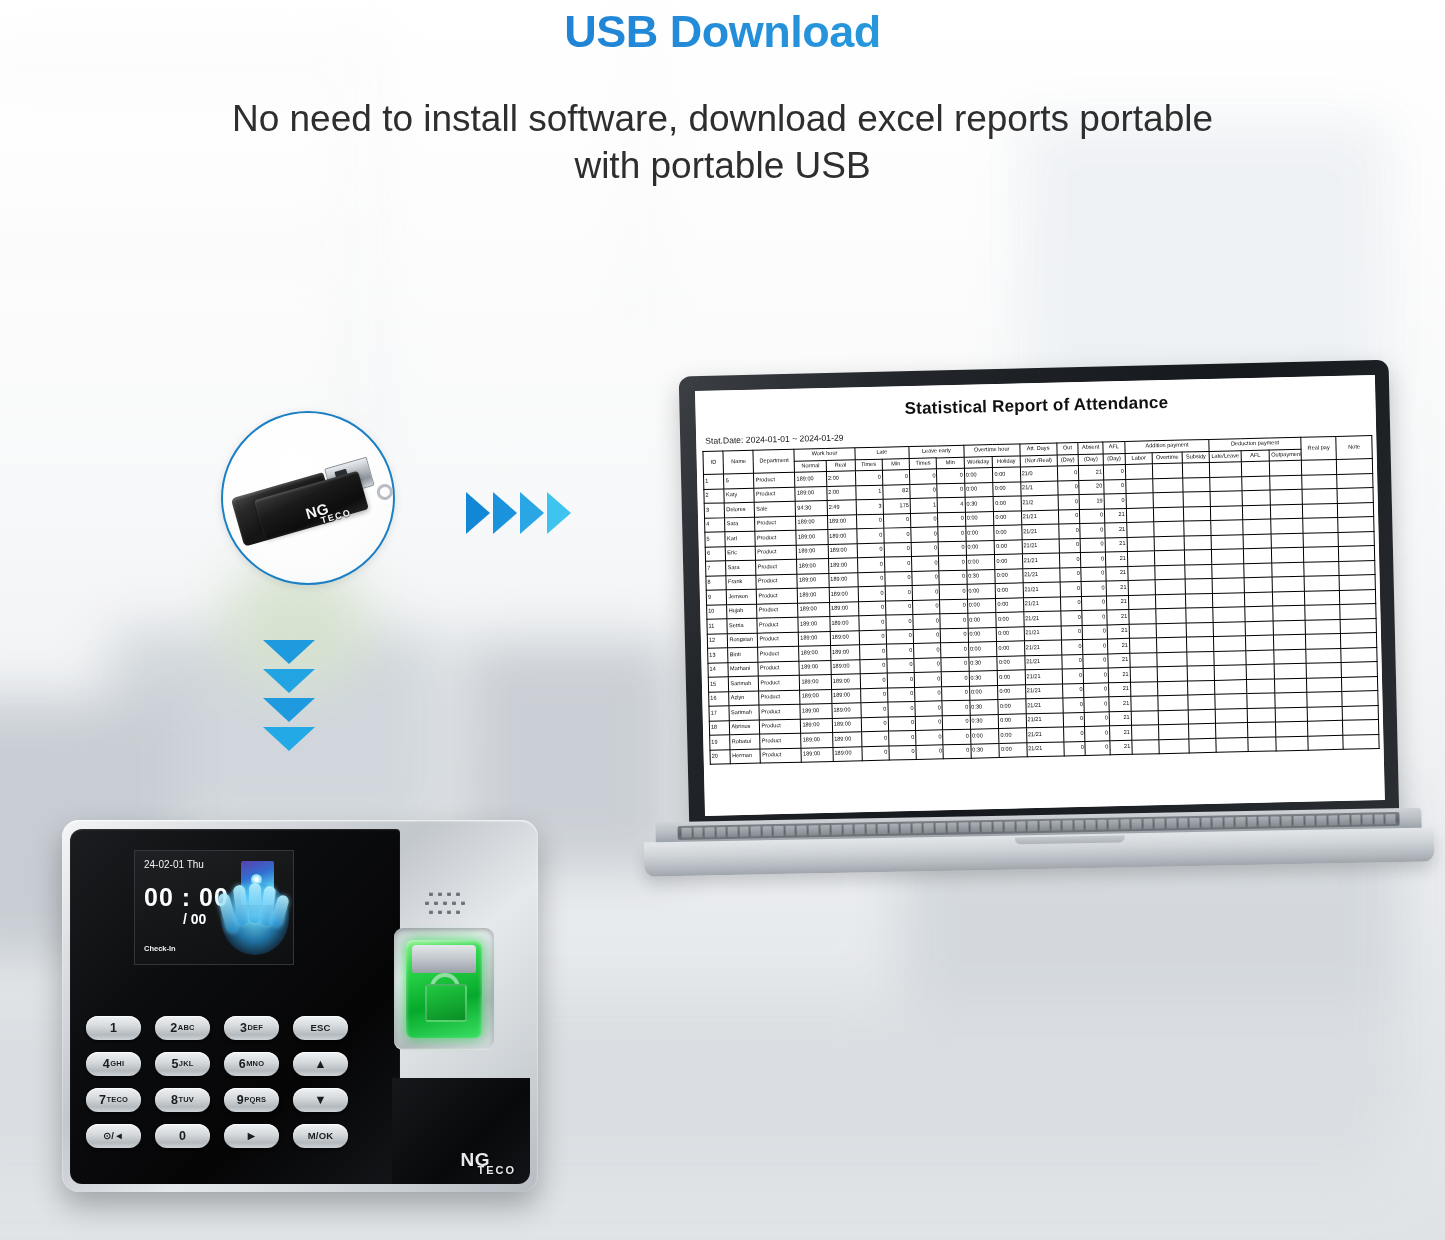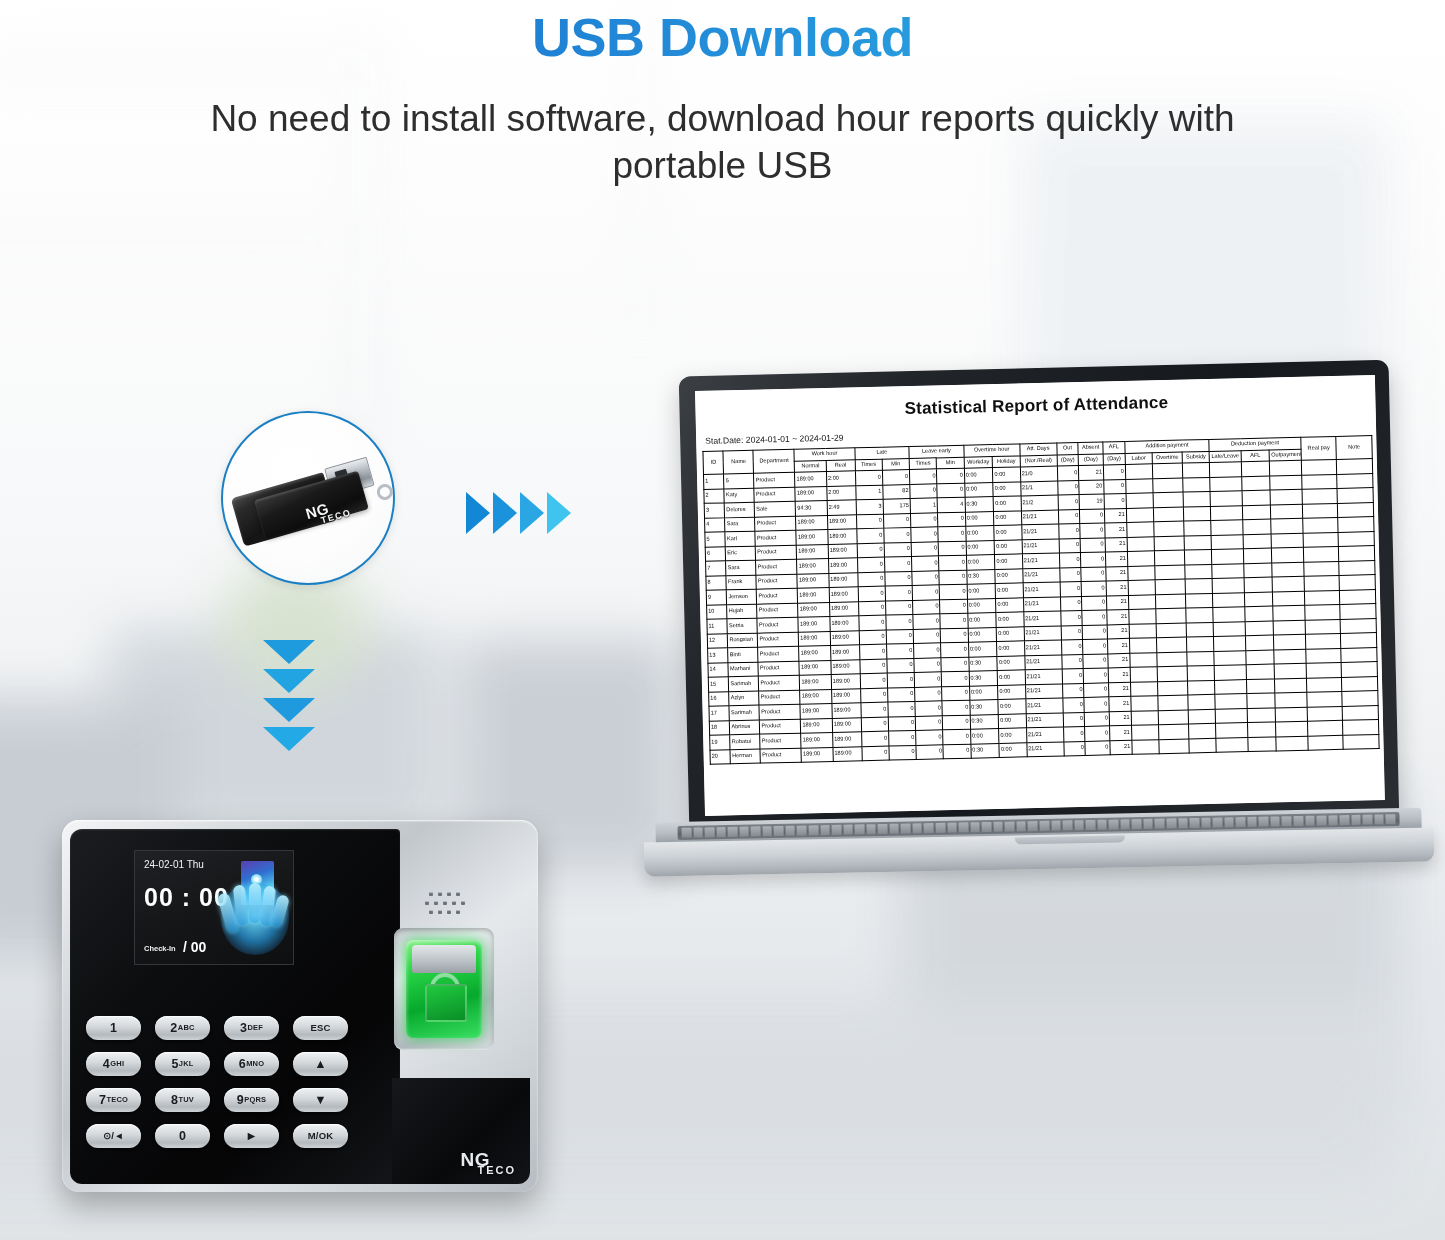--- a/index.html
+++ b/index.html
@@ -17,21 +17,21 @@
     position:absolute; inset:0;
     background:
       linear-gradient(180deg,#ffffff 0%,#fdfdfd 16%,#f7f8f9 42%,#eef0f2 62%,#e6e9ec 78%,#dfe3e6 100%);
   }
   #bg .blurlayer { position:absolute; inset:-60px; filter:blur(26px); opacity:.95; }
   #bg .sh { position:absolute; }
 
   
   .title {
     position:absolute; left:0; right:0; top:6px;
-    text-align:center; font-size:54px; font-weight:bold;
+    text-align:center; font-size:45px; font-weight:bold;
     letter-spacing:-.5px;
     background:linear-gradient(90deg,#1169c4 0%,#1f7fd4 35%,#2aa3e0 72%,#2fb3e8 100%);
     -webkit-background-clip:text; background-clip:text; color:transparent;
     -webkit-text-fill-color:transparent;
   }
   .subtitle {
     position:absolute; left:200px; right:200px; top:95px;
     text-align:center; font-size:37px; color:#2e2e2e; line-height:1.28;
     font-weight:400;
   }
@@ -175,21 +175,21 @@
     background:linear-gradient(135deg,#16181b 0%,#08090b 60%,#121417 100%);
     border-radius:0 0 12px 0;
   }
   .dev-lcd {
     position:absolute; left:72px; top:30px; width:160px; height:115px;
     background:linear-gradient(160deg,#1f2124 0%,#161719 45%,#0e0f11 100%);
     border:1px solid #33363a; overflow:hidden;
   }
   .lcd-date { position:absolute; left:9px; top:8px; color:#f2f4f6; font-size:10px; font-weight:normal;text-align:center; }
   .lcd-time { position:absolute; left:9px; top:32px; color:#fff; font-size:25px; font-weight:bold; letter-spacing:1px; }
-  .lcd-sub  { position:absolute; left:48px; top:60px; color:#fff; font-size:14px; font-weight:bold;margin-top:28px; }
+  .lcd-sub  { position:absolute; left:48px; top:60px; color:#fff; font-size:14px; font-weight:bold; }
   .lcd-state{ position:absolute; left:9px; bottom:11px; color:#f0f2f4; font-size:7.5px; font-weight:bold; }
   .lcd-hand {
     position:absolute; right:2px; top:8px; width:72px; height:100px;
   }
   .lcd-hand .card {
     position:absolute; left:22px; top:2px; width:33px; height:44px;
     background:linear-gradient(160deg,#5b3fb0 0%,#2f6fd0 35%,#57d7ef 70%,#d9f4fb 100%);
     border-radius:2px;
   }
   .lcd-hand .card::after{
@@ -276,21 +276,21 @@
     <div class="sh" style="left:0px;   top:760px; width:240px; height:260px;background:#c6ccd2; border-radius:10px;"></div>
     <div class="sh" style="left:280px; top:620px; width:150px; height:130px;background:#d6e2cf; border-radius:50%;"></div>
     <div class="sh" style="left:520px; top:700px; width:220px; height:230px;background:#c9ced4; border-radius:14px;"></div>
     <div class="sh" style="left:960px; top:850px; width:500px; height:330px;background:#d3d8dd;"></div>
     <div class="sh" style="left:1080px;top:180px; width:370px; height:420px;background:#eef1f4;"></div>
     <div class="sh" style="left:0px;   top:1060px;width:1445px;height:180px;background:#dadee2;"></div>
   </div>
 </div>
 
 <div class="title">USB Download</div>
-<div class="subtitle">No need to install software, download hour reports quickly with portable USB</div>
+<div class="subtitle">No need to install software, download excel reports portable with portable USB</div>
 
 <div class="usb-circle">
   <div class="usb-body">
     <div class="usb-swivel"></div>
     <div class="usb-conn">
         <i></i>
         <i></i>
       </div>
     <div class="usb-cap">
       <div class="usb-logo">

